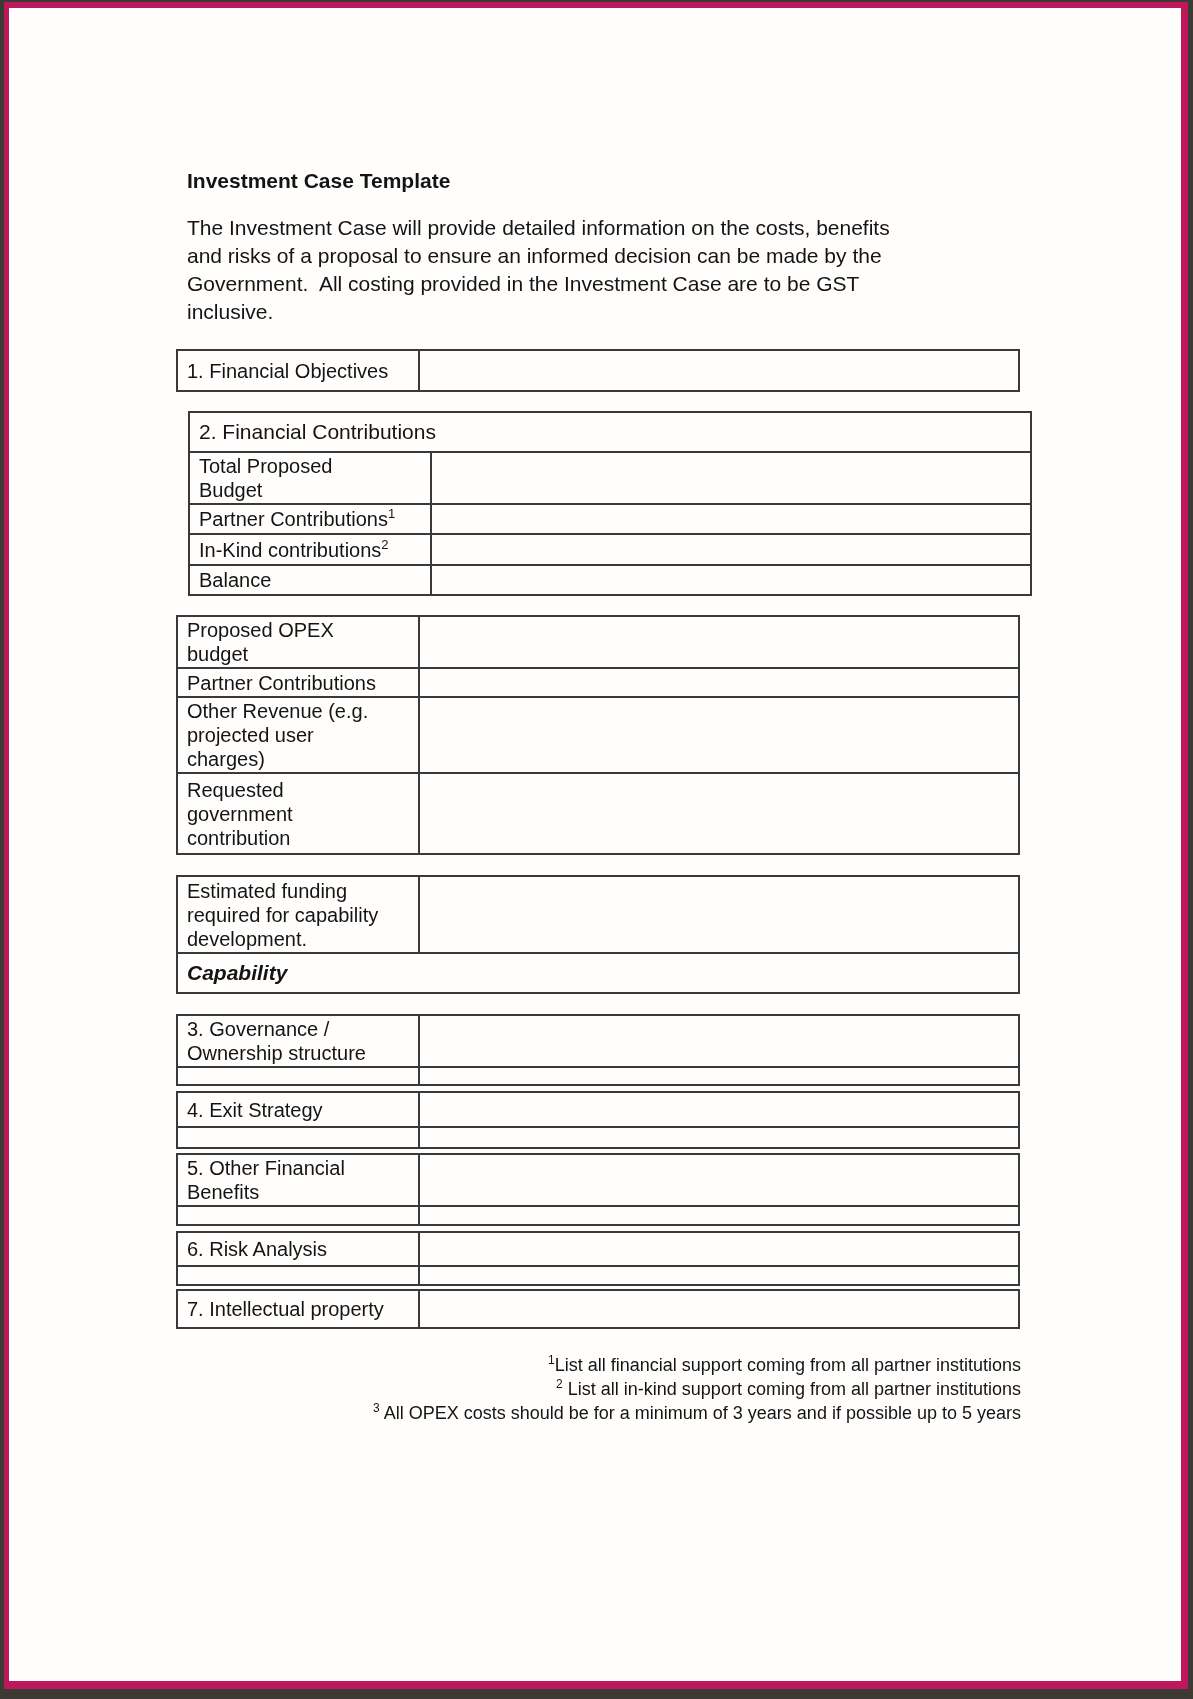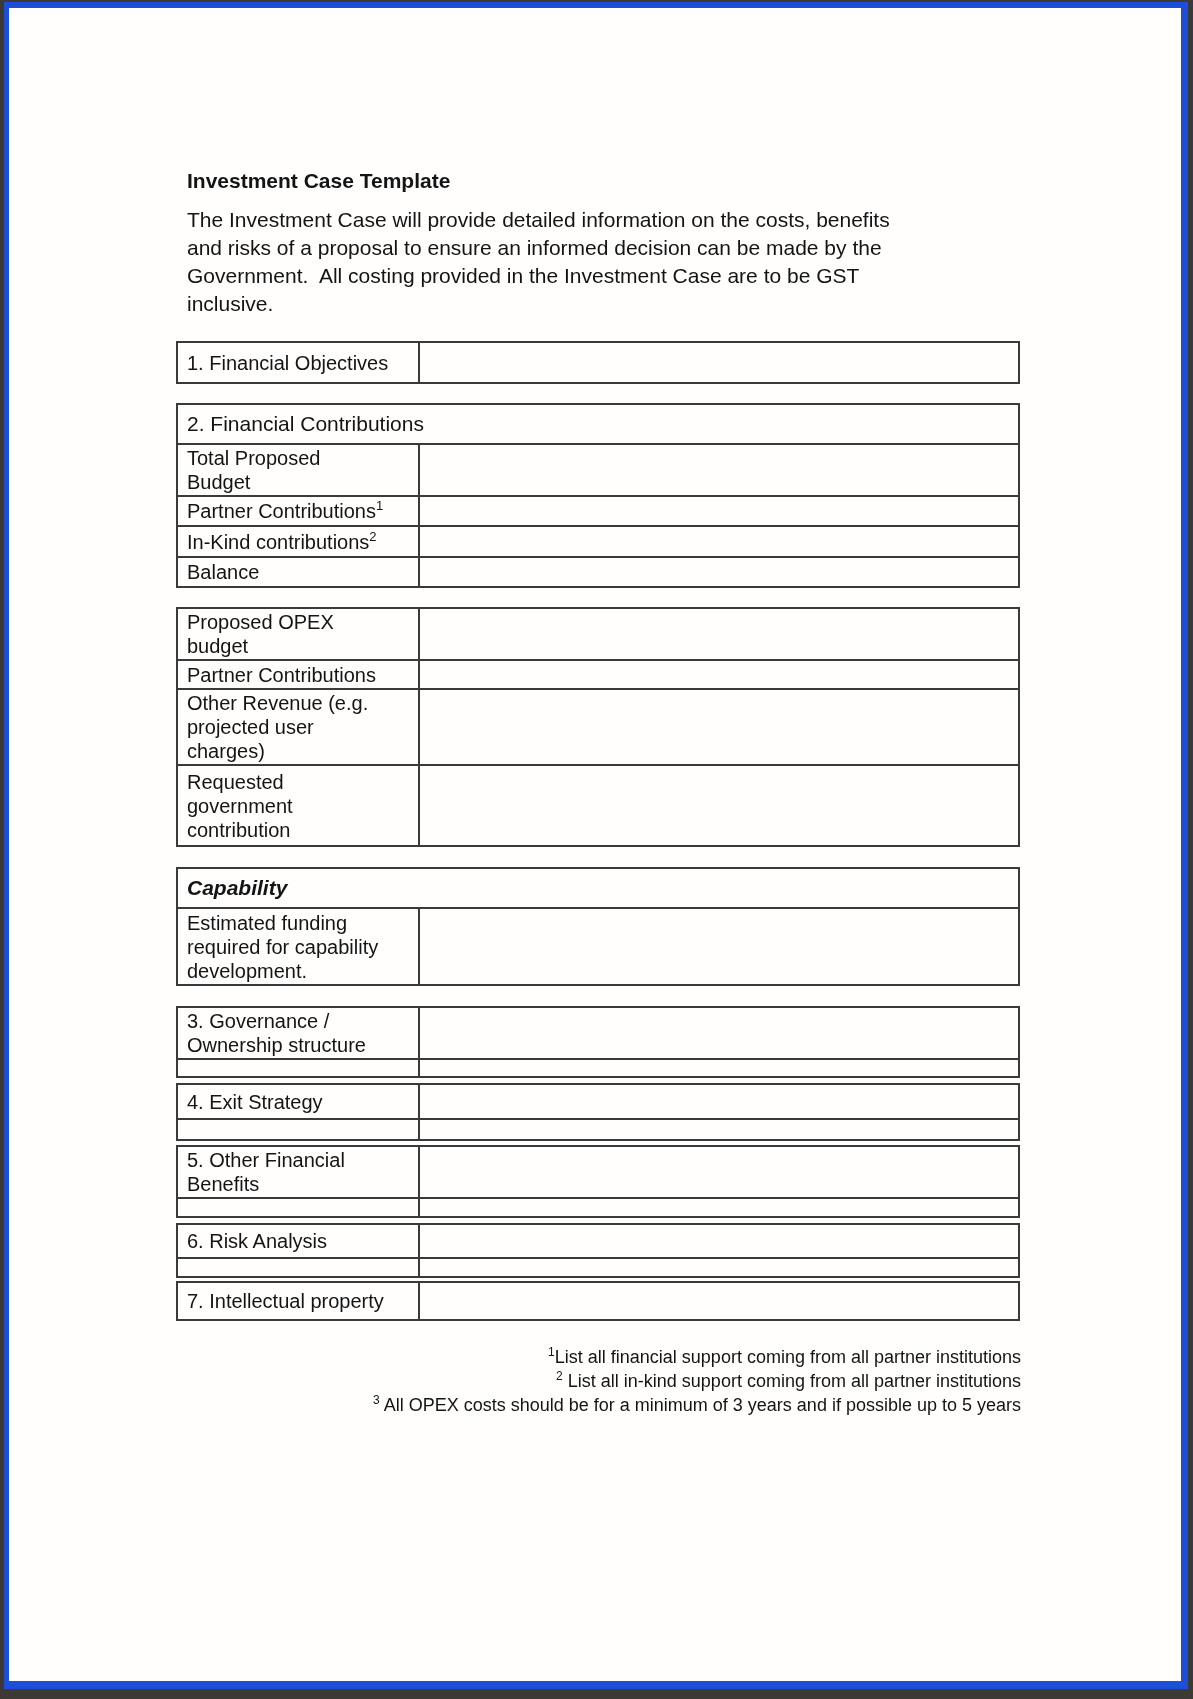--- a/index.html
+++ b/index.html
@@ -1,33 +1,33 @@
 <!DOCTYPE html>
 <html><head>
 <meta charset="utf-8">
 <style>
   html,body{margin:0;padding:0;}
   body{background:#3D3935;font-family:"Liberation Sans",sans-serif;}
   .canvas{position:relative;width:1193px;height:1699px;background:#3D3935;overflow:hidden;}
-  .orange-frame{position:absolute;left:4px;top:2px;right:5px;bottom:10px;background:#1d4ed8;}
+  .orange-frame{position:absolute;left:4px;top:2px;right:5px;bottom:10px;background:#be185d;}
   .page{position:absolute;left:5px;top:6px;right:7px;bottom:8px;background:#FFFEFD;}
   .content{position:absolute;left:167px;top:0;width:845px;color:#141414;}
   .doc-title{margin:160px 0 0 11px;font-size:21px;line-height:26px;font-weight:bold;}
-  .intro{margin:12px 0 0 11px;width:770px;font-size:21px;line-height:28px;white-space:pre-wrap;}
+  .intro{margin:20px 0 0 11px;width:770px;font-size:21px;line-height:28px;white-space:pre-wrap;}
   table{border-collapse:collapse;table-layout:fixed;width:842px;}
   table,td{border:2px solid #3A3A3A;}
   td{font-size:20px;line-height:24px;padding:1px 9px;vertical-align:middle;overflow:hidden;}
   td .wrap{white-space:pre-line;}
   col.c-label{width:242px;}
   col.c-value{width:600px;}
   .sec-head{font-size:21px;}
   .sub-head{font-size:21px;font-weight:bold;font-style:italic;}
   sup.cellsup{font-size:13px;line-height:0;vertical-align:super;}
   .t-objectives{margin-top:23px;border-radius:6px;}
-  .t-contrib{margin-top:19px;}
+  .t-contrib{margin-top:19px;margin-left:12px;}
   .t-opex{margin-top:19px;}
   .t-capability{margin-top:20px;}
   .t-governance{margin-top:20px;}
   .t-exit{margin-top:5px;}
   .t-benefits{margin-top:4px;}
   .t-risk{margin-top:5px;padding-left:43px;}
   .t-ip{margin-top:3px;}
   .footnotes{margin:24px 0 0 11px;font-size:18px;line-height:24px;text-align:right;}
   .footnotes sup{font-size:12px;line-height:0;vertical-align:super;}
 </style>
@@ -117,28 +117,28 @@
               </tr>
         </tbody>
           </table>
 
         <table class="t-capability">
           <colgroup>
               <col class="c-label">
               <col class="c-value">
             </colgroup>
           <tbody>
-              <tr style="height:40px">
-                <td colspan="2" class="sub-head"><span>Capability</span><sup class="cellsup"></sup></td>
-              </tr>
-          <tr style="height:77px">
+              <tr style="height:77px">
                 <td><span class="wrap">Estimated funding
 required for capability
 development.</span></td>
                 <td></td>
+              </tr>
+          <tr style="height:40px">
+                <td colspan="2" class="sub-head"><span>Capability</span><sup class="cellsup"></sup></td>
               </tr>
         </tbody>
           </table>
 
         <table class="t-governance">
           <colgroup>
               <col class="c-label">
               <col class="c-value">
             </colgroup>
           <tbody>

